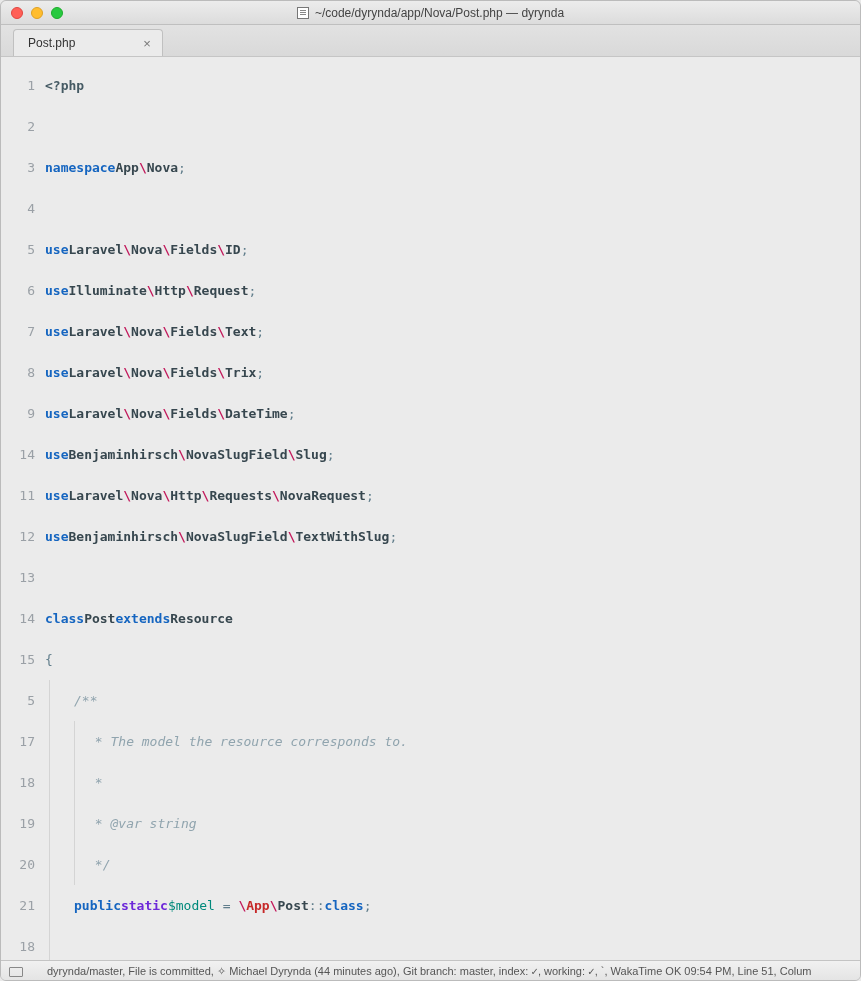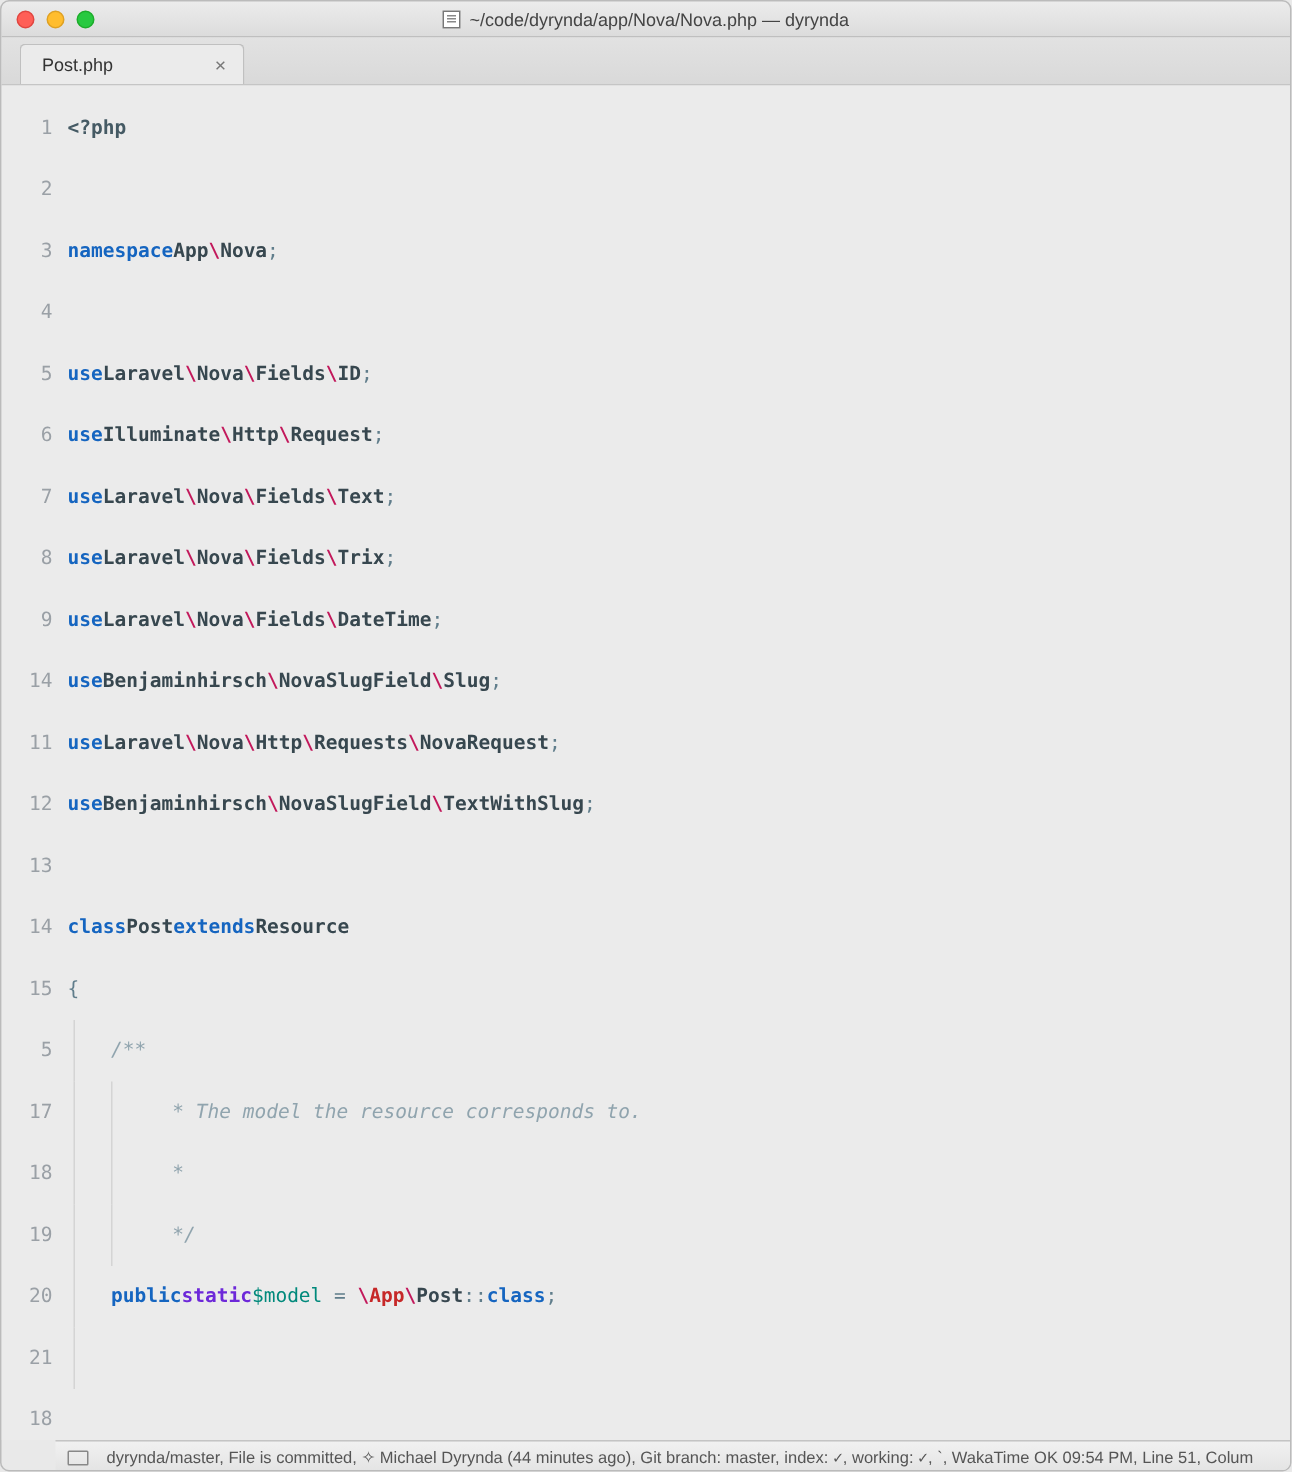--- a/index.html
+++ b/index.html
@@ -19,49 +19,49 @@
   .tabs { height: 32px; background: linear-gradient(#e2e2e2, #d9d9d9); display:flex; align-items:flex-end; padding-left: 12px; border-bottom:1px solid #c5c5c5; }
   .tab { position: relative; background: #ebebeb; border: 1px solid #c0c0c0; border-bottom: none; height: 27px; min-width: 150px; display:flex; align-items:center; padding: 0 26px 0 14px; font-size: 12px; color: #333; border-top-left-radius: 4px; border-top-right-radius: 4px; margin-top: 15px; }
   .tab .close { position:absolute; right:8px; top:6px; width:14px; height:14px; display:flex; align-items:center; justify-content:center; color:#777; font-size:13px; cursor:pointer; }
 
   .editor { height: calc(981px - 24px - 32px - 22px); overflow:hidden; background: #ebebeb; display:flex; }
   .gutter { width: 44px; text-align:right; padding-top: 8px; color:#9aa0a6; font-family: Menlo, Monaco, Consolas, monospace; font-size:13px; user-select:none; }
   .gutter div { height: 41px; padding-right: 10px; display:flex; align-items:center; justify-content:flex-end; }
   .code { flex:1; padding-top:8px; font-family: Menlo, Monaco, Consolas, monospace; font-size:13px; color:#333; position:relative; }
   .line { height:41px; display:flex; align-items:center; white-space:pre; }
   .indent-guide { border-left: 1px solid #d4d4d4; margin-left: 4px; padding-left: 24px; height:100%; display:flex; align-items:center; }
-  .indent-guide2 { border-left: 1px solid #d4d4d4; margin-left: 0; padding-left: 32px; height:100%; display:flex; align-items:center; }
+  .indent-guide2 { border-left: 1px solid #d4d4d4; margin-left: 0; padding-left: 12px; height:100%; display:flex; align-items:center; }
 
   .kw { color:#1565c0; font-weight:bold; }
   .ns { color:#37474f; font-weight:bold; }
   .sep { color:#c2185b; font-weight:bold; }
   .pun { color:#607d8b; }
   .var { color:#00897b; font-weight:normal; }
   .cls { color:#37474f; font-weight:bold; }
   .sta { color:#6d28d9; font-weight:bold; }
   .app { color:#c62828; font-weight:bold; }
   .com { color:#90a4ae; font-style:italic; }
   .tag { color:#455a64; font-weight:bold; }
 
-  .statusbar { height:22px; background: linear-gradient(#f1f1f1,#e3e3e3); border-top:1px solid #c4c4c4; display:flex; align-items:center; font-size:11px; color:#555; padding: 0 8px; gap:12px; white-space:nowrap; overflow:hidden;margin-left:36px; }
+  .statusbar { height:22px; background: linear-gradient(#f1f1f1,#e3e3e3); border-top:1px solid #c4c4c4; display:flex; align-items:center; font-size:11px; color:#555; padding: 0 8px; gap:24px; white-space:nowrap; overflow:hidden; }
   .sb-icon { width:14px; height:10px; border:1px solid #888; border-radius:1px; display:inline-block; }
   .check { font-family: Menlo, monospace; }
 </style>
 </head>
 <body>
 
 <div class="titlebar">
   <div class="traffic">
     <span class="dot-close"></span>
     <span class="dot-min"></span>
     <span class="dot-max"></span>
   </div>
   <div class="title-center">
     <span class="doc-icon"></span>
-    <span>~/code/dyrynda/app/Nova/Nova.php — dyrynda</span>
+    <span>~/code/dyrynda/app/Nova/Post.php — dyrynda</span>
   </div>
 </div>
 
 <div class="tabs">
   <div class="tab">
     <span>Post.php</span>
     <span class="close">×</span>
   </div>
 </div>
 
@@ -102,20 +102,21 @@
     <div class="line"><span class="kw">use</span> <span class="ns">Laravel</span><span class="sep">\</span><span class="ns">Nova</span><span class="sep">\</span><span class="ns">Fields</span><span class="sep">\</span><span class="ns">DateTime</span><span class="pun">;</span></div>
     <div class="line"><span class="kw">use</span> <span class="ns">Benjaminhirsch</span><span class="sep">\</span><span class="ns">NovaSlugField</span><span class="sep">\</span><span class="ns">Slug</span><span class="pun">;</span></div>
     <div class="line"><span class="kw">use</span> <span class="ns">Laravel</span><span class="sep">\</span><span class="ns">Nova</span><span class="sep">\</span><span class="ns">Http</span><span class="sep">\</span><span class="ns">Requests</span><span class="sep">\</span><span class="ns">NovaRequest</span><span class="pun">;</span></div>
     <div class="line"><span class="kw">use</span> <span class="ns">Benjaminhirsch</span><span class="sep">\</span><span class="ns">NovaSlugField</span><span class="sep">\</span><span class="ns">TextWithSlug</span><span class="pun">;</span></div>
     <div class="line"></div>
     <div class="line"><span class="kw">class</span> <span class="cls">Post</span> <span class="kw">extends</span> <span class="cls">Resource</span></div>
     <div class="line"><span class="pun">{</span></div>
     <div class="line"><span class="indent-guide"><span class="com">/**</span></span></div>
     <div class="line"><span class="indent-guide"><span class="indent-guide2"><span class="com"> * The model the resource corresponds to.</span></span></span></div>
     <div class="line"><span class="indent-guide"><span class="indent-guide2"><span class="com"> *</span></span></span></div>
+    <div class="line"><span class="indent-guide"><span class="indent-guide2"><span class="com"> * @var string</span></span></span></div>
     <div class="line"><span class="indent-guide"><span class="indent-guide2"><span class="com"> */</span></span></span></div>
     <div class="line"><span class="indent-guide"><span class="kw">public</span> <span class="sta">static</span> <span class="var">$model</span><span class="pun"> = </span><span class="sep">\</span><span class="app">App</span><span class="sep">\</span><span class="ns">Post</span><span class="pun">::</span><span class="kw">class</span><span class="pun">;</span></span></div>
     <div class="line"><span class="indent-guide"></span></div>
   </div>
 </div>
 
 <div class="statusbar">
   <span class="sb-icon"></span>
   <span>
     <span>dyrynda/master</span><span>, File is committed, </span><span>✧ </span><span>Michael Dyrynda (44 minutes ago)</span><span>, Git branch: master, index: </span><span class="check">✓</span><span>, working: </span><span class="check">✓</span><span>, `, </span><span>WakaTime OK 09:54 PM, Line 51, Colum</span>

